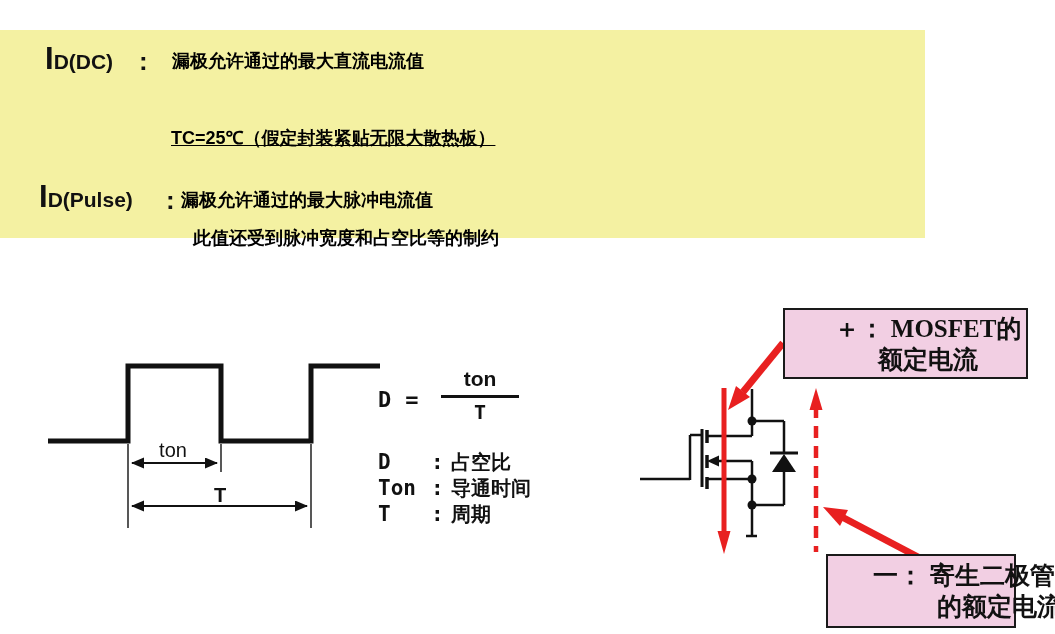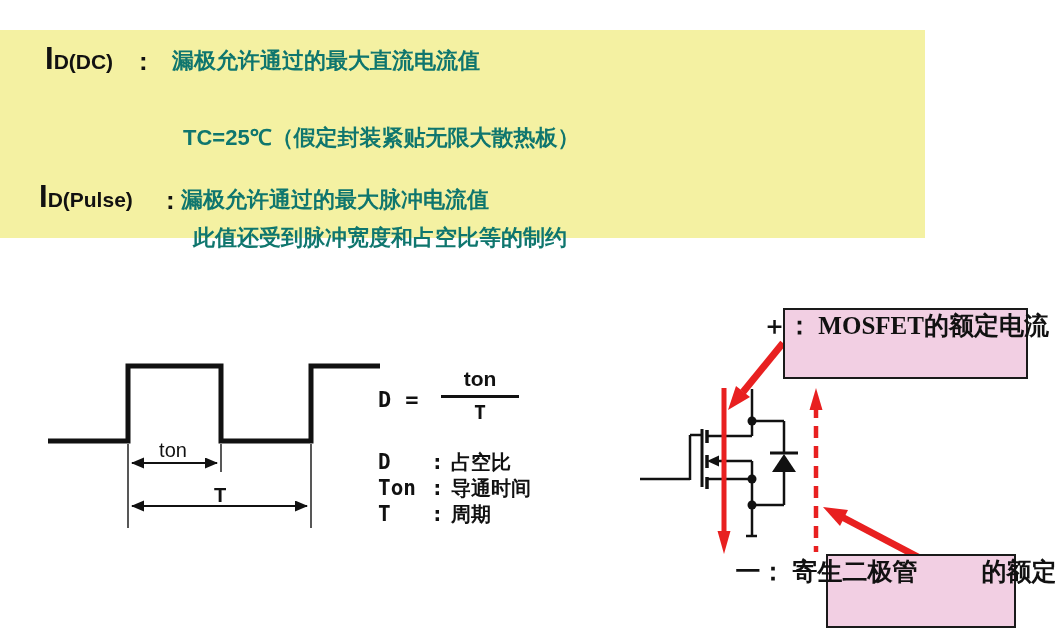--- a/index.html
+++ b/index.html
@@ -3,55 +3,55 @@
 <meta charset="utf-8">
 <style>
   html,body{margin:0;padding:0;background:#ffffff;}
   #canvas{
     position:relative;width:1055px;height:634px;background:#ffffff;overflow:hidden;
     font-family:"Liberation Sans",sans-serif;color:#111111;
   }
   
   .def-panel{position:absolute;left:0;top:0;width:925px;height:208px;background:#f4f1a2;margin-top:30px;}
   .abs{position:absolute;}
-  .cjk{font-weight:bold;font-size:22px;line-height:30px;white-space:nowrap;color:#0f766e;}
+  .cjk{font-weight:bold;font-size:18px;line-height:30px;white-space:nowrap;color:#000000;}
   .sym-main{font-weight:bold;font-size:31px;line-height:31px;}
   .sym-sub{font-weight:bold;font-size:21px;line-height:21px;}
   .sym-wrap{white-space:nowrap;}
   .colon{font-weight:bold;font-size:26px;line-height:30px;}
   
   .formula-lhs{display:flex;gap:14px;font-family:"DejaVu Sans Mono",monospace;font-weight:bold;font-size:22px;}
   .fraction{width:78px;text-align:center;}
   .fraction .num{font-weight:bold;font-size:21px;line-height:26px;font-family:"Liberation Sans",sans-serif;}
   .fraction .bar{border-top:3px solid #111;margin:3px 0 2px 0;}
   .fraction .den{font-family:"DejaVu Sans Mono",monospace;font-weight:bold;font-size:20px;line-height:24px;}
   .legend-row{display:flex;align-items:baseline;line-height:25px;margin-bottom:1px;}
   .legend-sym{font-family:"DejaVu Sans Mono",monospace;font-weight:bold;font-size:21px;width:53px;}
   .legend-colon{font-family:"DejaVu Sans Mono",monospace;font-weight:bold;font-size:21px;width:20px;}
   .legend-desc{font-weight:bold;font-size:20px;white-space:nowrap;}
   
   .callout{position:absolute;background:#f2cfe3;border:2px solid #1a1a1a;box-sizing:border-box;
-           display:flex;justify-content:center;}
+           display:flex;flex-direction:column;justify-content:center;padding-left:45px;}
   .callout .c-line{font-weight:bold;font-size:25px;line-height:31px;white-space:nowrap;text-align:center;}
   .callout-top{font-family:"Liberation Serif","DejaVu Serif",serif;}
   .callout-bottom .c-line2{text-align:right;padding-left:64px;}
   svg{display:block;}
   svg text{font-family:"Liberation Sans",sans-serif;}
 </style>
 </head>
 <body>
 
 <div id="canvas">
 
   <div class="def-panel">
 
     <div class="abs sym-wrap" style="left:45px;top:13px;"><span class="sym-main">I</span><span class="sym-sub">D(DC)</span></div>
     <div class="abs colon" style="left:139px;top:16px;">:</div>
     <div class="abs cjk" style="left:172px;top:16px;">漏极允许通过的最大直流电流值</div>
-    <div class="abs cjk" style="left:183px;top:93px;">TC=25℃（假定封装紧贴无限大散热板）</div>
+    <div class="abs cjk" style="left:171px;top:93px;text-decoration:underline;">TC=25℃（假定封装紧贴无限大散热板）</div>
 
     <div class="abs sym-wrap" style="left:39px;top:151px;"><span class="sym-main">I</span><span class="sym-sub">D(Pulse)</span></div>
     <div class="abs colon" style="left:166px;top:155px;">:</div>
     <div class="abs cjk" style="left:181px;top:155px;">漏极允许通过的最大脉冲电流值</div>
     <div class="abs cjk" style="left:193px;top:193px;">此值还受到脉冲宽度和占空比等的制约</div>
   </div>
 
   <svg class="abs" style="left:40px;top:355px;" width="350" height="180" viewBox="0 0 350 180">
     <defs>
       <marker id="dimArrow" orient="auto-start-reverse" markerWidth="14" markerHeight="12" refX="12" refY="5.5" markerUnits="userSpaceOnUse">

